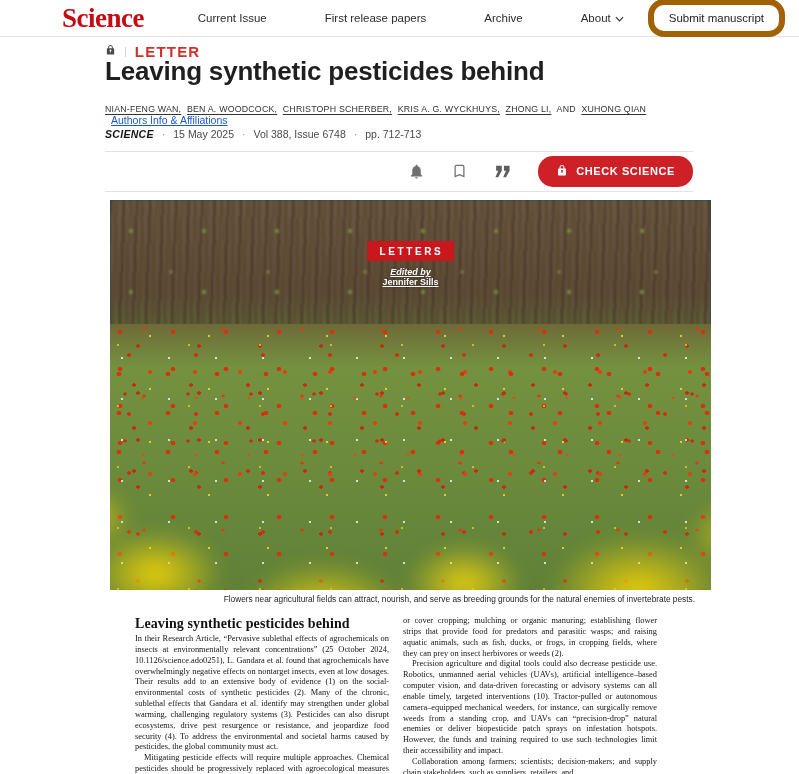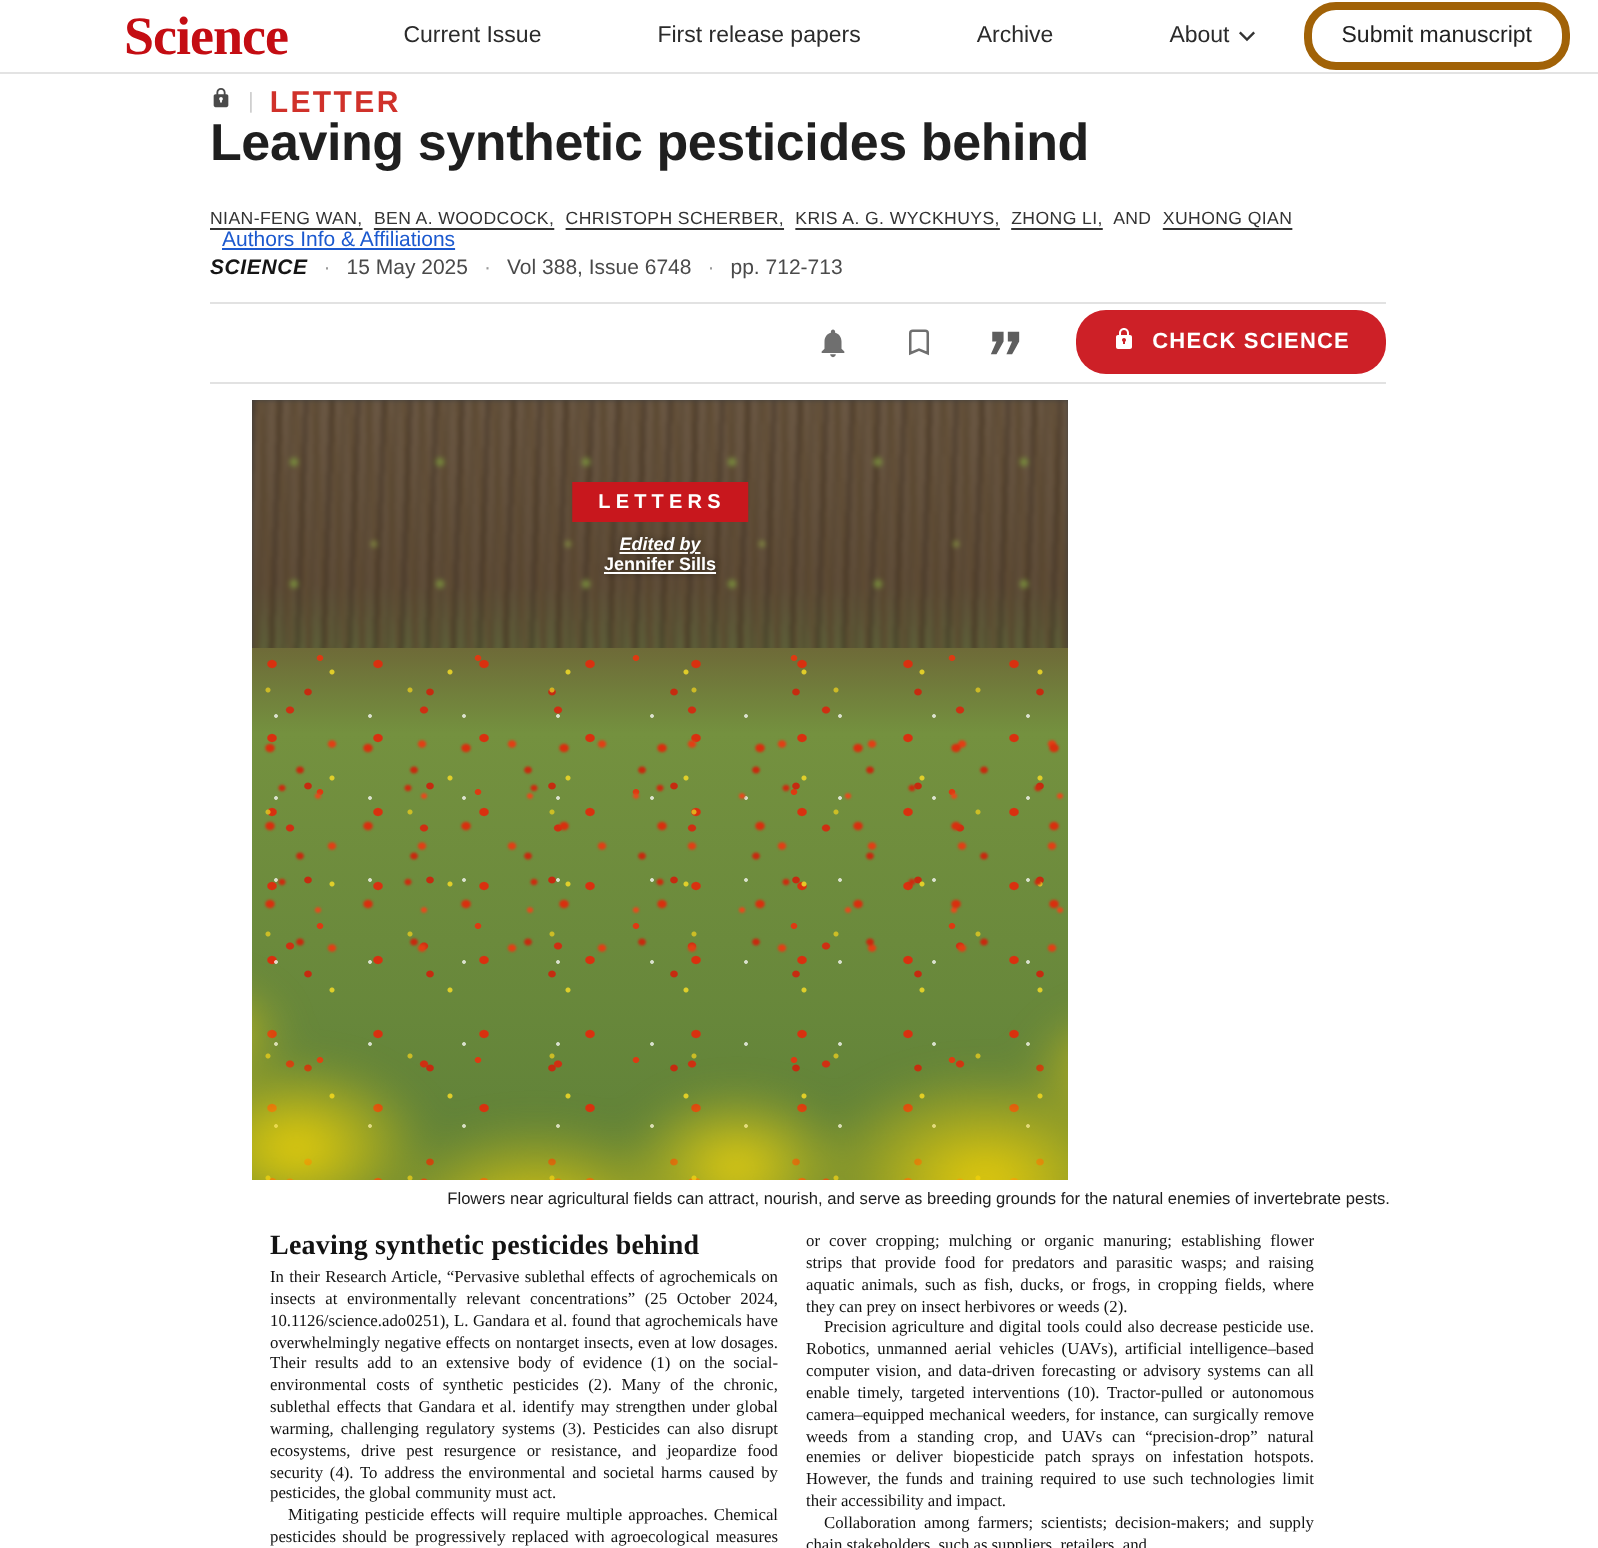--- a/index.html
+++ b/index.html
@@ -15,21 +15,21 @@
     display:flex; align-items:center; border-bottom:1px solid #e3e3e3;
     padding:0 14px 0 62px; background:#fff; z-index:5;
   }
   .logo {
     font-family:"Liberation Serif", serif; font-weight:700; font-size:27px;
     color:#c40d13; letter-spacing:-0.5px; cursor:pointer; line-height:1;
   }
   .nav { margin-left:auto; display:flex; align-items:center; gap:24px; }
   .nav-item { font-size:11.5px; color:#2b2b2b; cursor:pointer; white-space:nowrap; display:flex; align-items:center; gap:4px;margin-left:34px;}
   .submit-btn {
-    border:4px solid #a16207; border-radius:16px; padding:7px 15px;
+    border:6px solid #a16207; border-radius:16px; padding:7px 15px;
     font-size:11.5px; color:#222; background:#fff; cursor:pointer; white-space:nowrap;
   }
 
   
   .breadcrumb { position:absolute; top:42px; left:105px; display:flex; align-items:center; gap:8px; }
   .crumb-sep { color:#cfcfcf; font-size:11px; }
   .crumb-type { color:#d0312a; font-size:15px; font-weight:700; letter-spacing:1.2px; cursor:pointer; }
 
   .title {
     position:absolute; top:56px; left:105px; width:560px;
@@ -56,21 +56,21 @@
     display:flex; align-items:center; gap:8px; background:#cd2027; color:#fff;
     border:none; border-radius:15px; padding:8px 18px; font-size:11px;
     font-weight:700; letter-spacing:.6px; cursor:pointer;
   }
 
   
   .rail { position:absolute; top:253px; left:0; width:100px; text-align:right; }
   .rail-item { font-size:10.5px; color:#3d3d3d; margin-bottom:21px; cursor:pointer; line-height:1.2; }
 
   
-  .photo { position:absolute; top:200px; left:110px; width:408px; height:390px; overflow:hidden; background:#404040;margin-left:16px; }
+  .photo { position:absolute; top:200px; left:110px; width:601px; height:390px; overflow:hidden; background:#0c4a6e; }
   .canopy {
     position:absolute; top:0; left:0; right:0; height:128px;
     background:
       radial-gradient(4px 4px at 21px 31px, rgba(125,150,62,.85) 40%, transparent 65%),
       radial-gradient(3px 3px at 61px 72px, rgba(145,165,70,.7) 40%, transparent 65%),
       radial-gradient(3px 3px at 101px 16px, rgba(130,150,58,.6) 40%, transparent 65%),
       radial-gradient(3px 3px at 140px 52px, rgba(150,160,75,.55) 40%, transparent 65%),
       repeating-linear-gradient(92deg, rgba(44,31,20,.45) 0 2px, transparent 2px 6px, rgba(74,58,36,.4) 6px 8px, transparent 8px 13px),
       repeating-linear-gradient(87deg, rgba(92,72,46,.55) 0 3px, transparent 3px 9px),
       linear-gradient(#6a5743, #5e4c38 72%, #5c6038);

